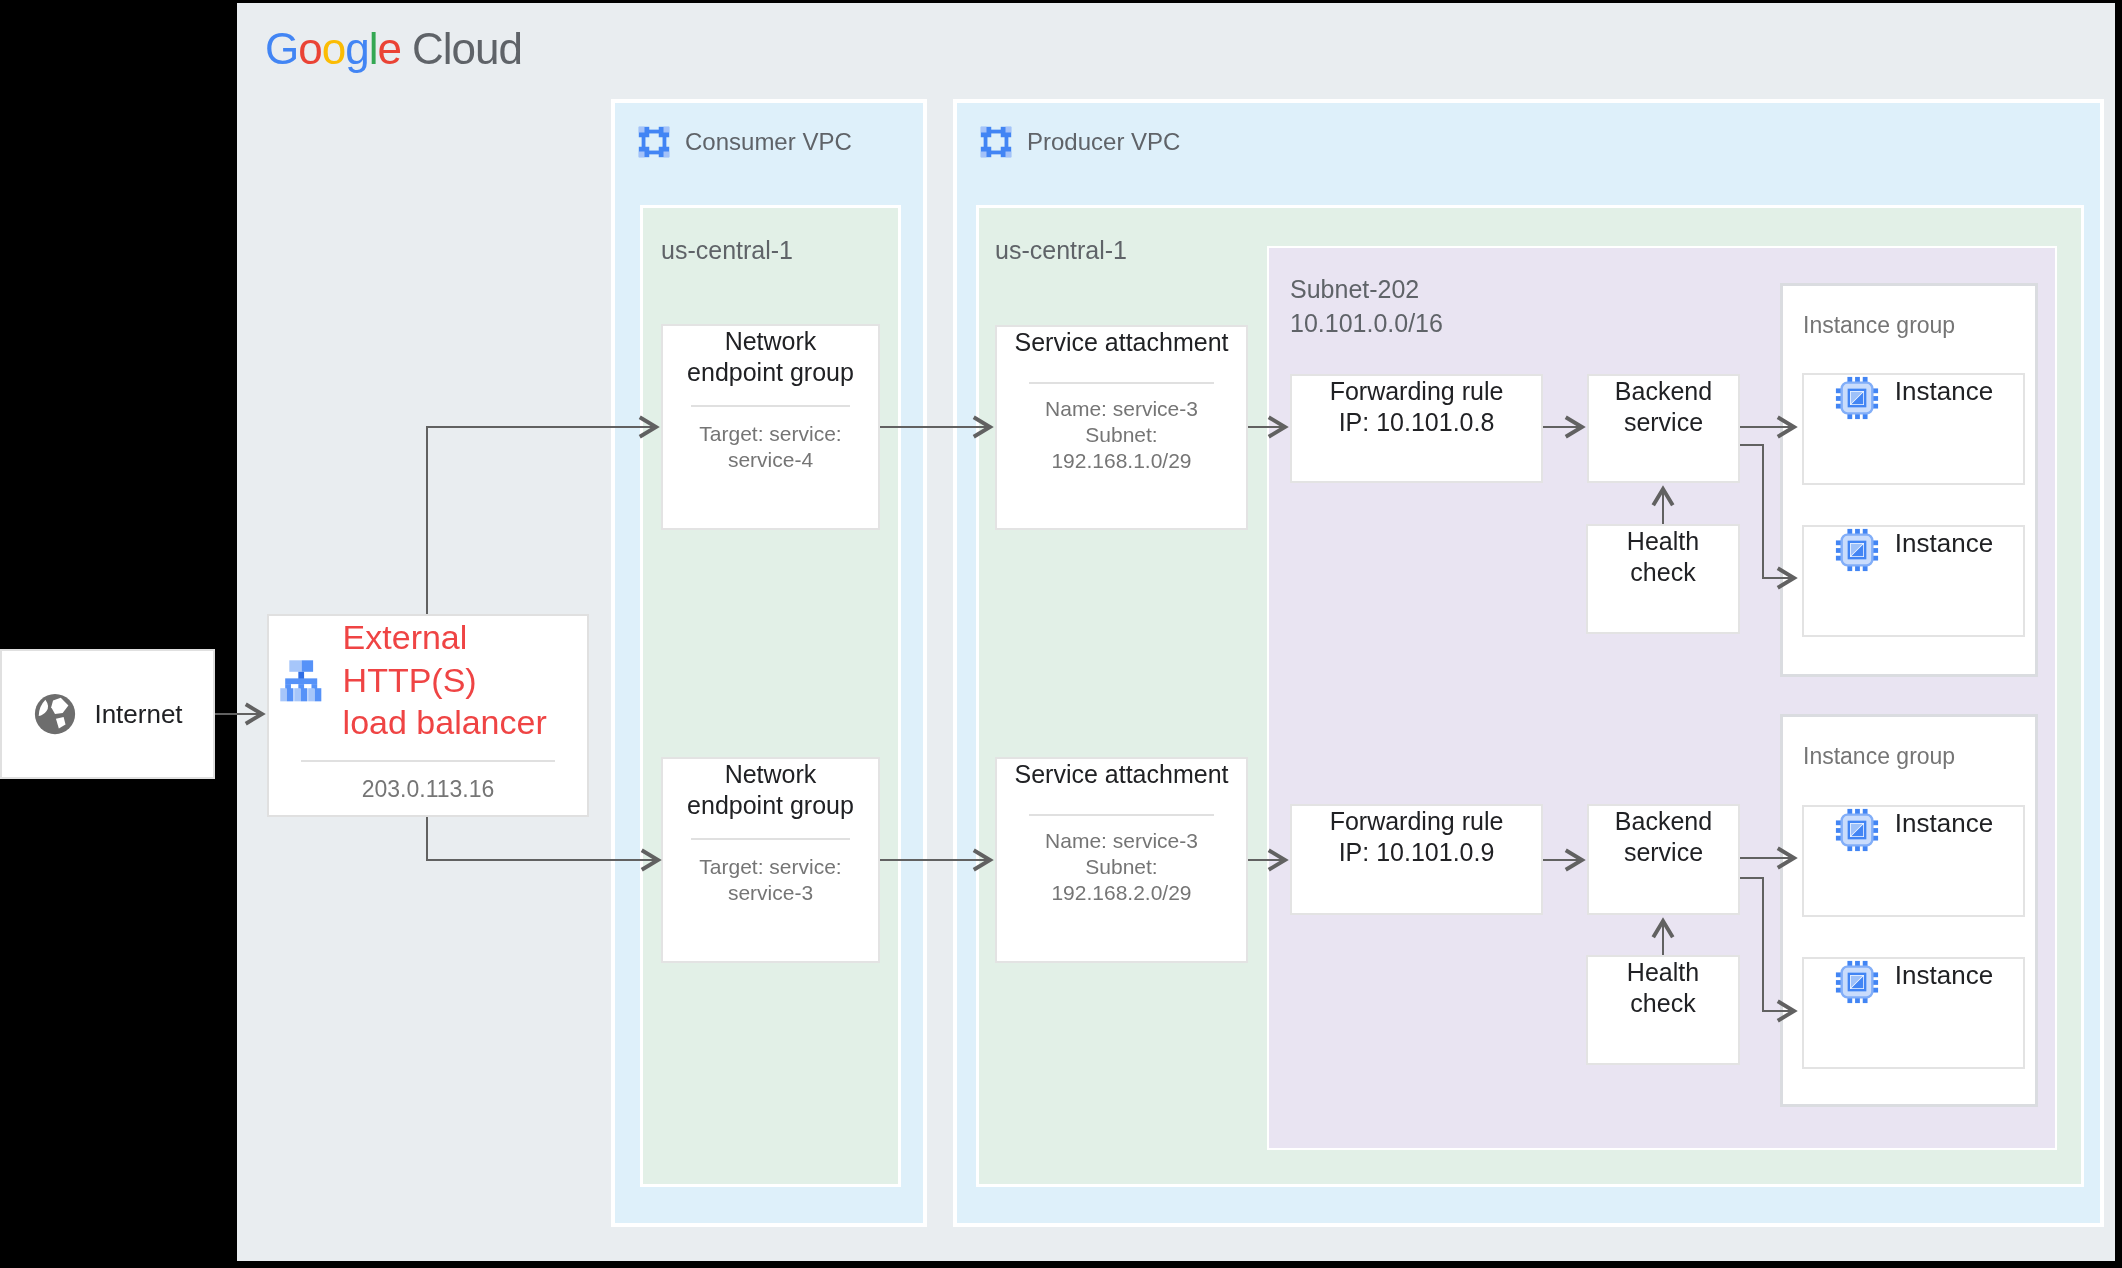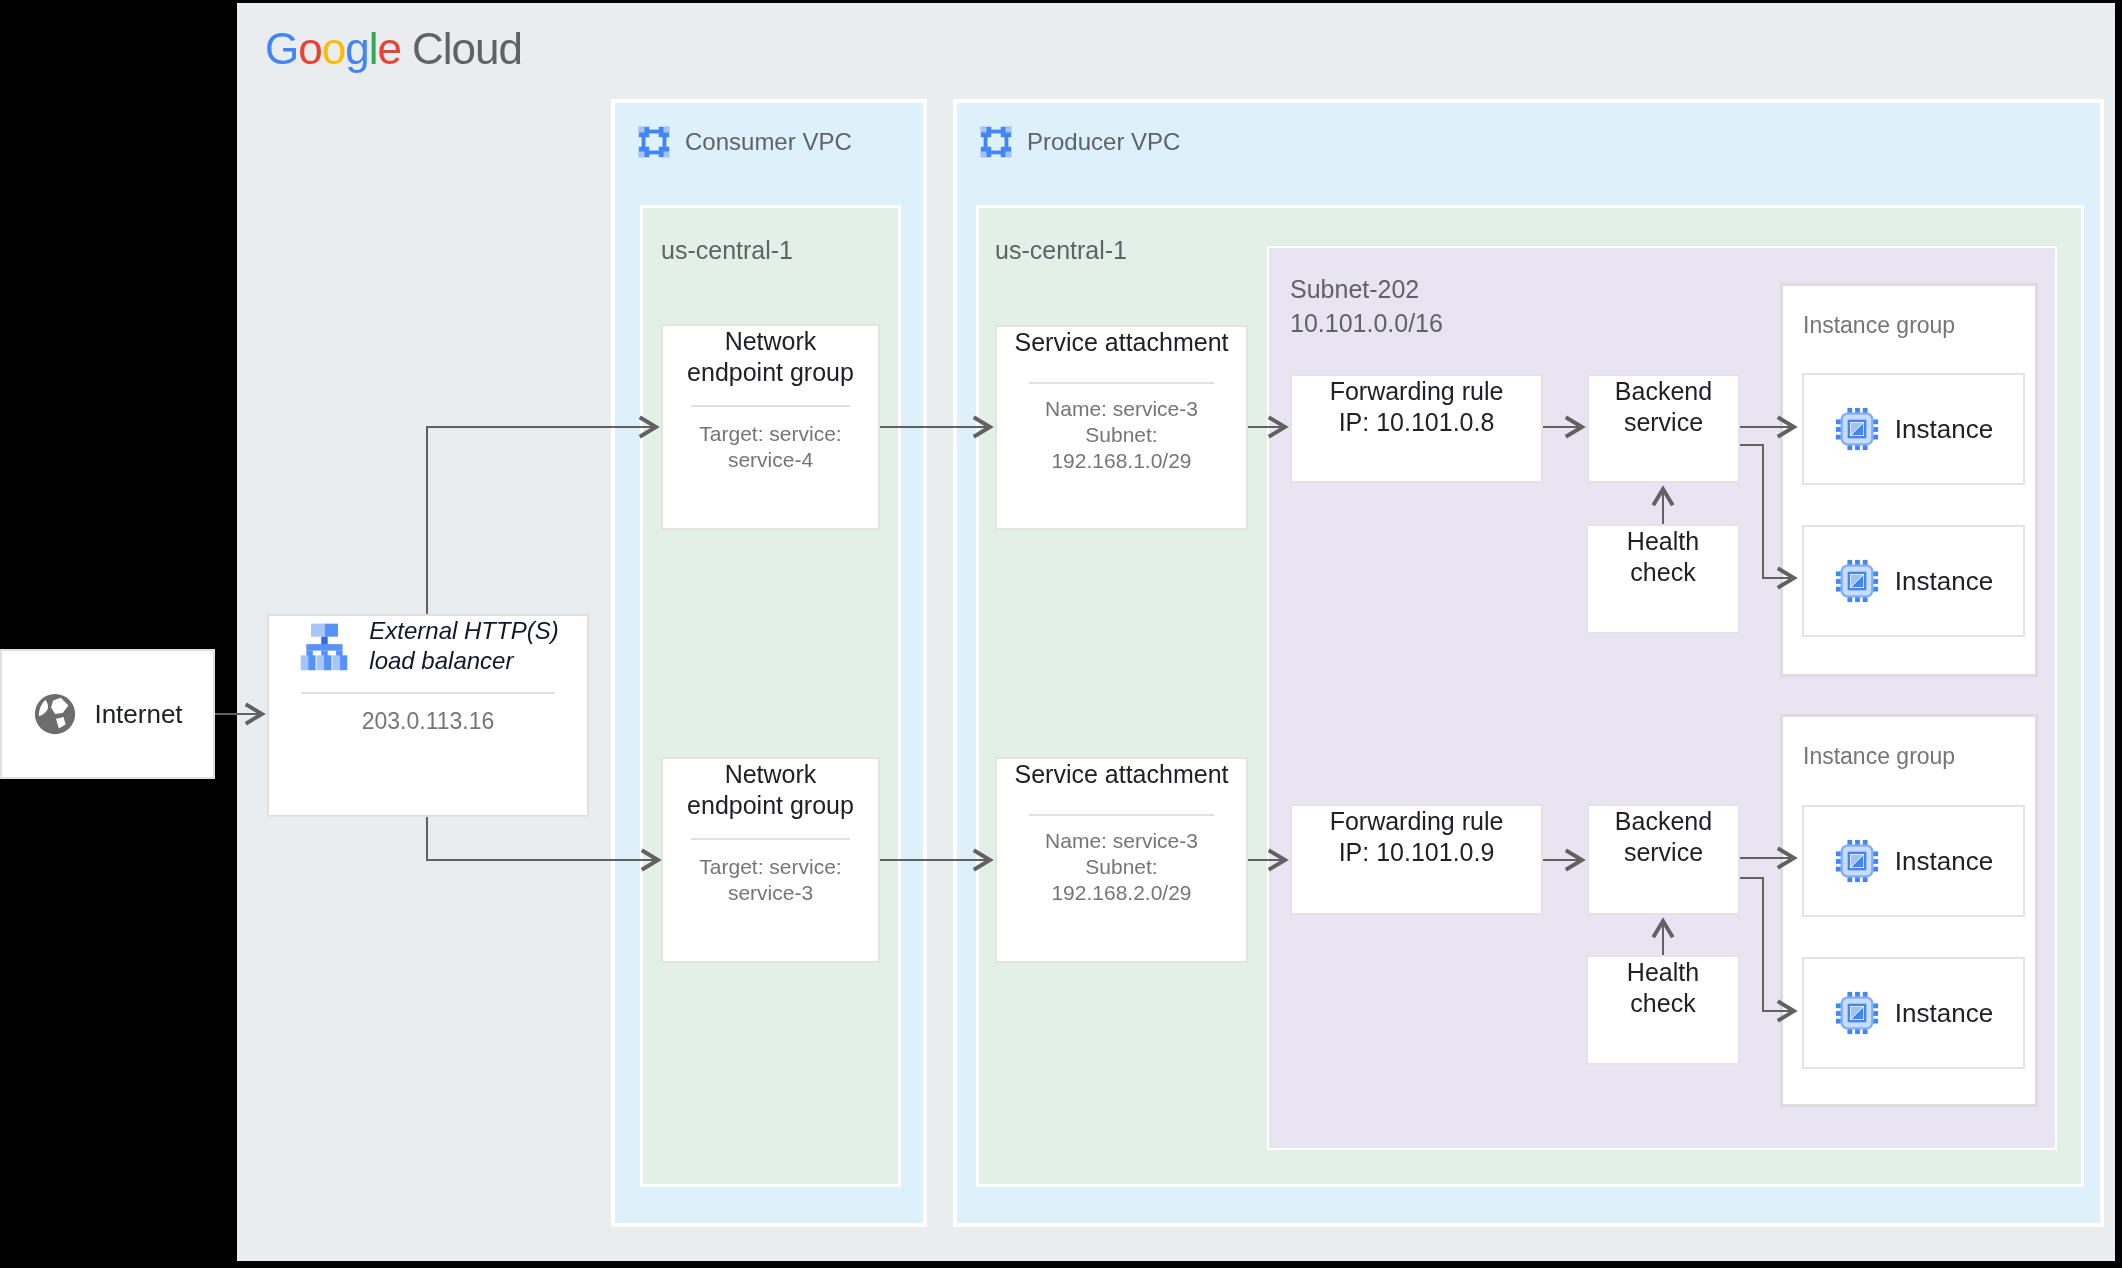--- a/index.html
+++ b/index.html
@@ -23,28 +23,28 @@
   .node-title{color:#202124;font-size:25px;line-height:1.25;}
   .node-detail{color:#757575;font-size:21px;line-height:1.24;}
   .divider{height:2px;background:#e0e0e0;width:74%;}
   .neg .divider{margin:16px 0 14px 0;}
   .sa .divider{margin:24px 0 12px 0;}
   
   .internet{display:flex;flex-direction:row;align-items:center;justify-content:center;gap:16px;border:2px solid #e0e0e0;}
   .internet .node-title{font-size:26px;}
   .lb{border:2px solid #e0e0e0;}
   .lb-top{display:flex;align-items:center;gap:18px;padding:0 8px;}
-  .lb-title{color:#0f172a;font-size:24px;line-height:1.25;text-align:left;font-style:italic;}
+  .lb-title{color:#ef4444;font-size:34px;line-height:1.25;text-align:left;}
   .lb .divider{width:80%;margin:16px 0 14px 0;}
   .lb-ip{color:#757575;font-size:23px;}
   
   .igroup{background:#fff;border:3px solid #dadce0;}
   .igroup-label{position:absolute;left:20px;top:26px;color:#757575;font-size:23px;}
   .instance{position:absolute;left:19px;width:219px;height:108px;background:#fff;border:2px solid #e3e3e3;
-            display:flex;align-items:center;justify-content:center;gap:15px;}
+            display:flex;justify-content:center;gap:15px;}
   .instance .node-title{font-size:26px;}
   .conn{position:absolute;left:0;top:0;pointer-events:none;}
 </style>
 </head>
 <body>
 
 <div class="frame">
   <div class="canvas"></div>
 
   <div class="abs logo">

